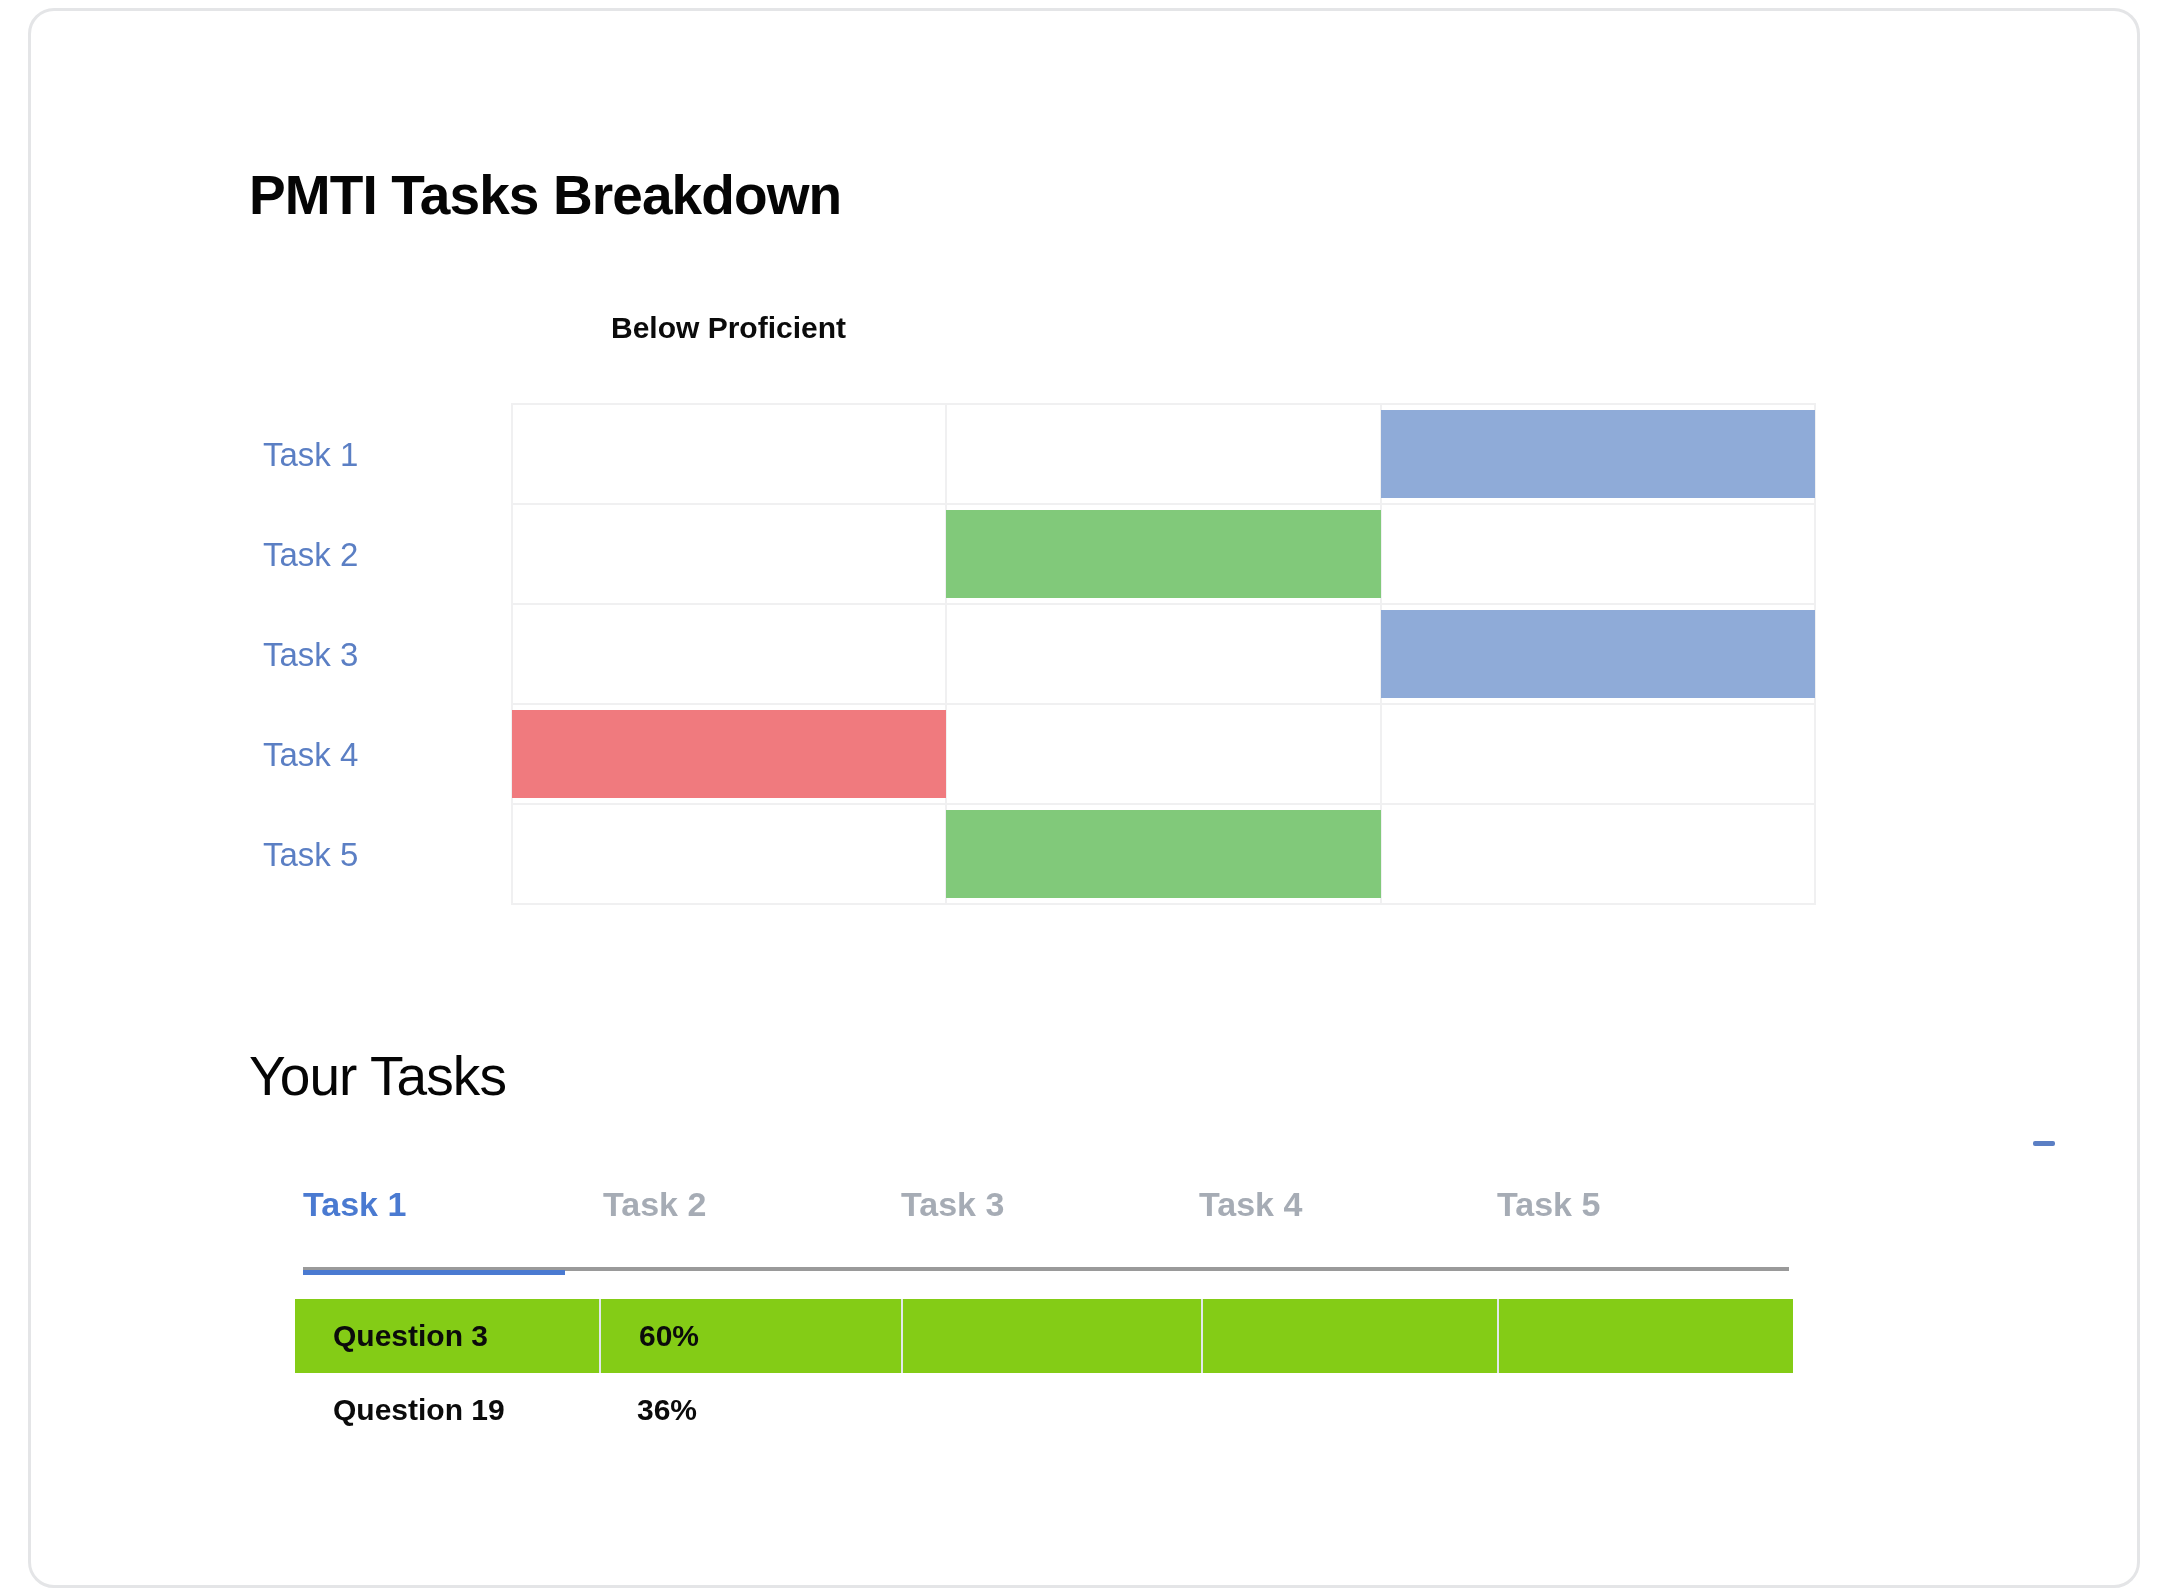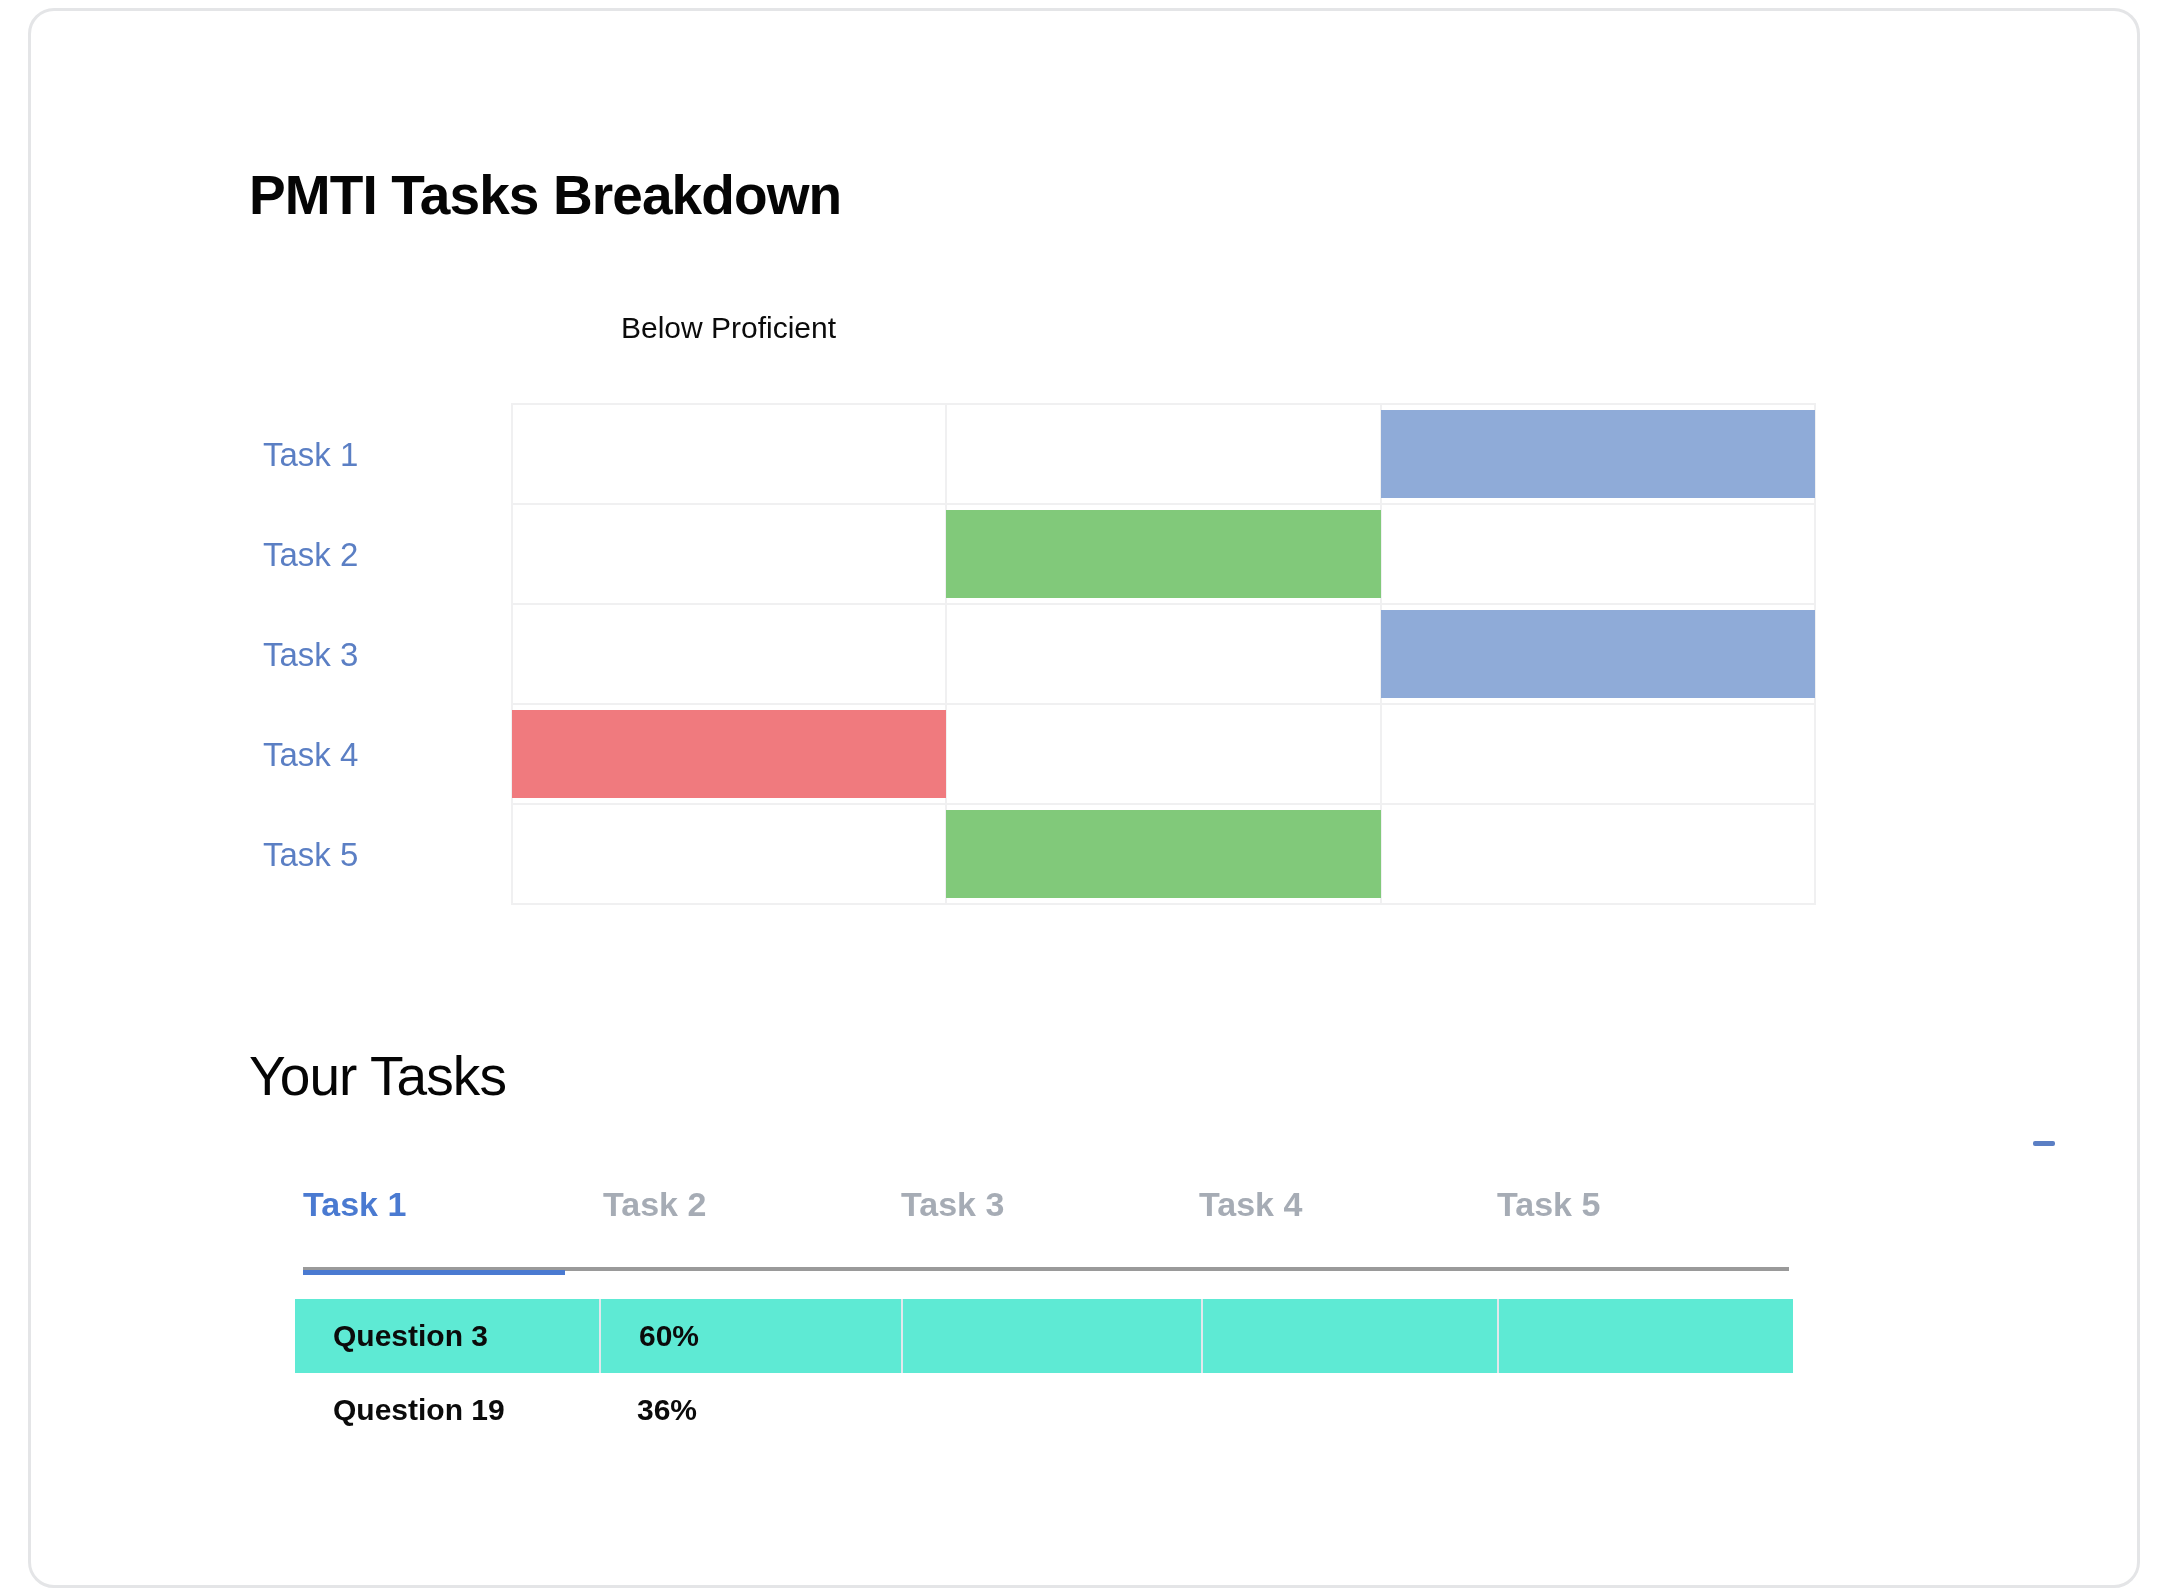--- a/index.html
+++ b/index.html
@@ -44,21 +44,21 @@
   }
 
   .matrix-head {
     position: relative;
     height: 92px;
   }
   .matrix-head .col-head {
     position: absolute;
     top: 0;
     font-size: 30px;
-    font-weight: 400;
+    font-weight: 700;
     color: #0b0b0b;
     text-align: center;
     white-space: nowrap;
   }
   .col-head.c0 { left: 262px; width: 435px; }
   .col-head.c1 { left: 697px; width: 435px; }
   .col-head.c2 { left: 1132px; width: 435px; }
 
   .matrix-grid {
     position: relative;
@@ -162,21 +162,21 @@
     position: absolute;
     left: 264px;
     top: 1288px;
     width: 1498px;
   }
   .qrow {
     display: flex;
     height: 74px;
     align-items: center;
   }
-  .qrow.shaded { background: #5eead4; }
+  .qrow.shaded { background: #84cc16; }
   .qcell {
     height: 100%;
     display: flex;
     align-items: center;
     font-size: 30px;
     font-weight: 700;
     color: #0b0b0b;
     white-space: nowrap;
   }
   .qrow.shaded .qcell + .qcell { border-left: 2px solid #e2e7ec; }

